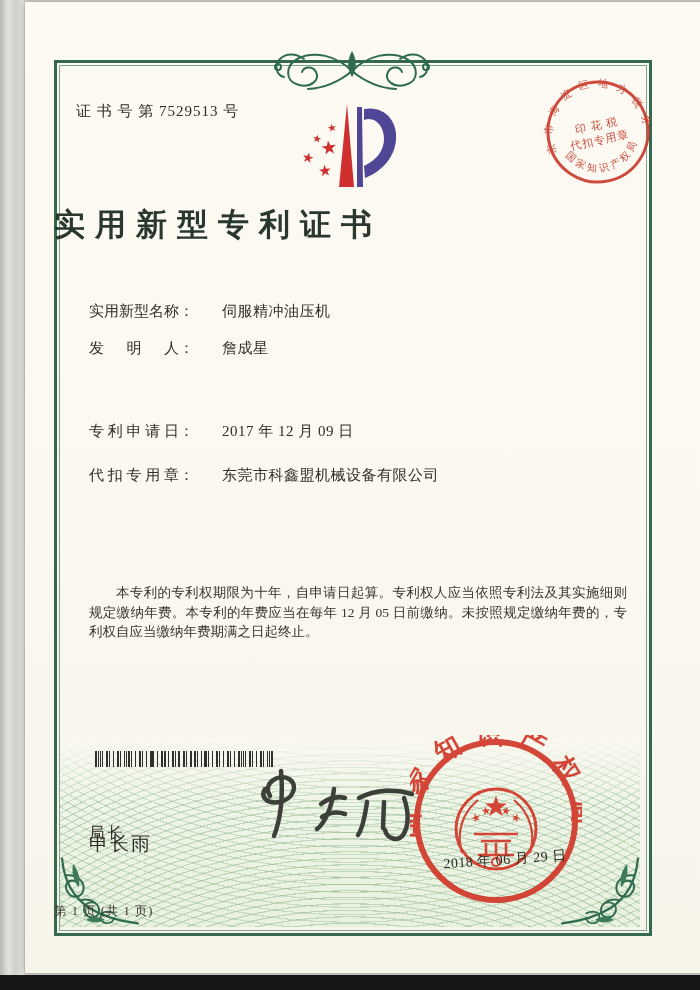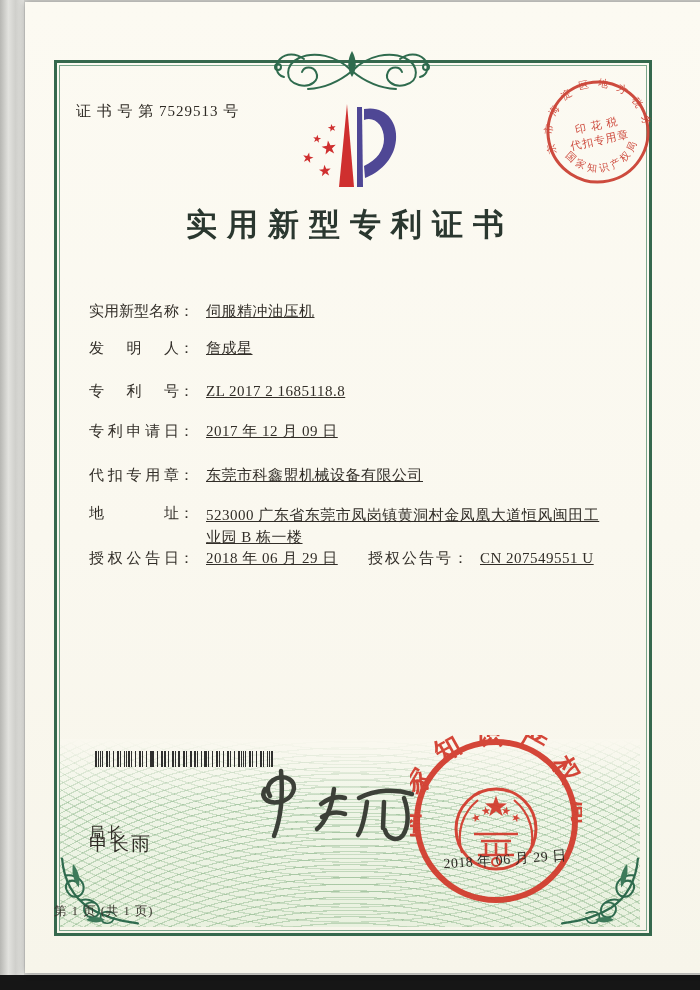--- a/index.html
+++ b/index.html
@@ -23,25 +23,25 @@
   
   .green-band{position:absolute;left:35px;top:737px;width:580px;height:188px;
     background:
       repeating-radial-gradient(circle at 50% 330%, rgba(118,168,118,.38) 0 1.2px, rgba(255,255,255,0) 1.2px 6.5px),
       repeating-radial-gradient(circle at 50% -230%, rgba(118,168,118,.30) 0 1.2px, rgba(255,255,255,0) 1.2px 7.5px),
       linear-gradient(#f2f7eb,#e9f1df);}
   .green-band::before{content:"";position:absolute;left:0;top:0;right:0;height:64px;
     background:linear-gradient(#faf8ef,rgba(250,248,239,0));}
   
   .cert-no{position:absolute;left:51px;top:100px;font-size:15px;letter-spacing:1px;color:#2e2a24;}
-  .title{position:absolute;left:29px;top:202px;width:592px;margin:0;text-align:center;
+  .title{position:absolute;left:29px;top:202px;width:592px;margin:0;
     font-size:31px;font-weight:600;letter-spacing:10px;color:#2a372f;}
   .field{position:absolute;left:64px;font-size:15px;color:#322e28;white-space:nowrap;}
   .flabel{display:inline-block;width:90px;text-align:justify;text-align-last:justify;vertical-align:top;}
-  .fvalue{margin-left:12px;letter-spacing:.5px;text-decoration:underline;}
+  .fvalue{margin-left:28px;letter-spacing:.5px;}
   .fvalue.wrap{display:inline-block;white-space:normal;width:408px;line-height:22px;vertical-align:top;}
   .grant2{position:absolute;left:279px;top:0;}
   .grant2 .flabel2{letter-spacing:2px;}
   .paras{position:absolute;left:64px;top:581px;width:538px;}
   .paras p{margin:0 0 3px;font-size:13.5px;line-height:19.6px;text-indent:2em;
     text-align:justify;color:#39352e;}
   .barcode{position:absolute;left:70px;top:749px;width:178px;height:16px;opacity:.88;
     background:
       repeating-linear-gradient(90deg,#151515 0 2px,transparent 2px 3px,#151515 3px 4px,transparent 4px 7px,#151515 7px 8px,transparent 8px 11px),
       repeating-linear-gradient(90deg,transparent 0 5px,#151515 5px 6px,transparent 6px 13px);}
@@ -143,40 +143,29 @@
   </svg>
 
   <h1 class="title">实用新型专利证书</h1>
 
   <div class="field" style="top:300px">
     <span class="flabel">实用新型名称</span><span>：</span><span class="fvalue">伺服精冲油压机</span>
   </div>
   <div class="field" style="top:337px">
     <span class="flabel">发明人</span><span>：</span><span class="fvalue">詹成星</span>
   </div>
-  <div class="field" style="top:380px">
-    <span class="flabel">专利号</span><span>：</span><span class="fvalue">ZL 2017 2 1685118.8</span>
-  </div>
   <div class="field" style="top:420px">
     <span class="flabel">专利申请日</span><span>：</span><span class="fvalue">2017 年 12 月 09 日</span>
   </div>
   <div class="field" style="top:464px">
     <span class="flabel">代扣专用章</span><span>：</span><span class="fvalue">东莞市科鑫盟机械设备有限公司</span>
   </div>
-  <div class="field" style="top:502px">
-    <span class="flabel">地址</span><span>：</span><span class="fvalue wrap">523000 广东省东莞市凤岗镇黄洞村金凤凰大道恒风闽田工业园 B 栋一楼</span>
-  </div>
-  <div class="field" style="top:547px">
-    <span class="flabel">授权公告日</span><span>：</span><span class="fvalue">2018 年 06 月 29 日</span>
-    <span class="grant2">
-      <span class="flabel2">授权公告号</span><span>：</span><span class="fvalue">CN 207549551 U</span>
-    </span>
-  </div>
 
   <div class="paras">
+    <p>本专利的专利权期限为十年，自申请日起算。专利权人应当依照专利法及其实施细则规定缴纳年费。本专利的年费应当在每年 12 月 05 日前缴纳。未按照规定缴纳年费的，专利权自应当缴纳年费期满之日起终止。</p>
   </div>
 
   <div class="barcode"></div>
 
   <div class="director-title">局长</div>
   <div class="director-name">申长雨</div>
 
   <svg class="signature" viewBox="0 0 195 102">
     <g fill="none" stroke="#3c4038" stroke-width="4.5" stroke-linecap="round">
       <path d="M44,30 C36,17 53,7 63,13 C73,19 67,34 53,36 C41,38 34,31 39,23"></path>

